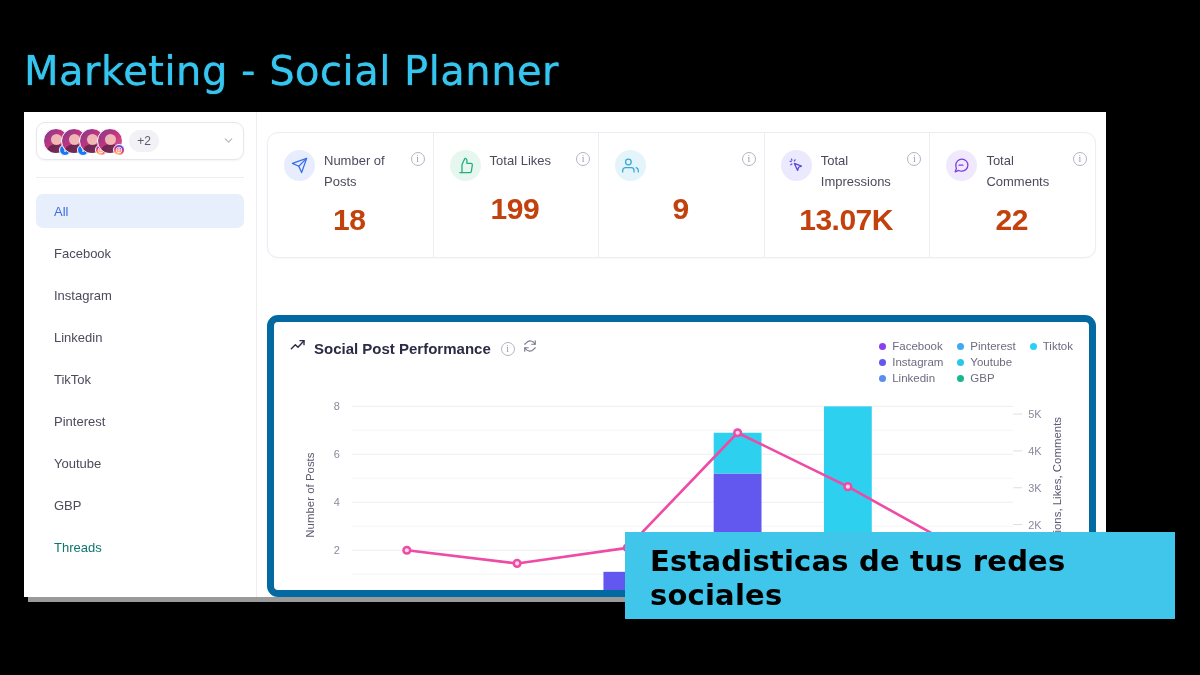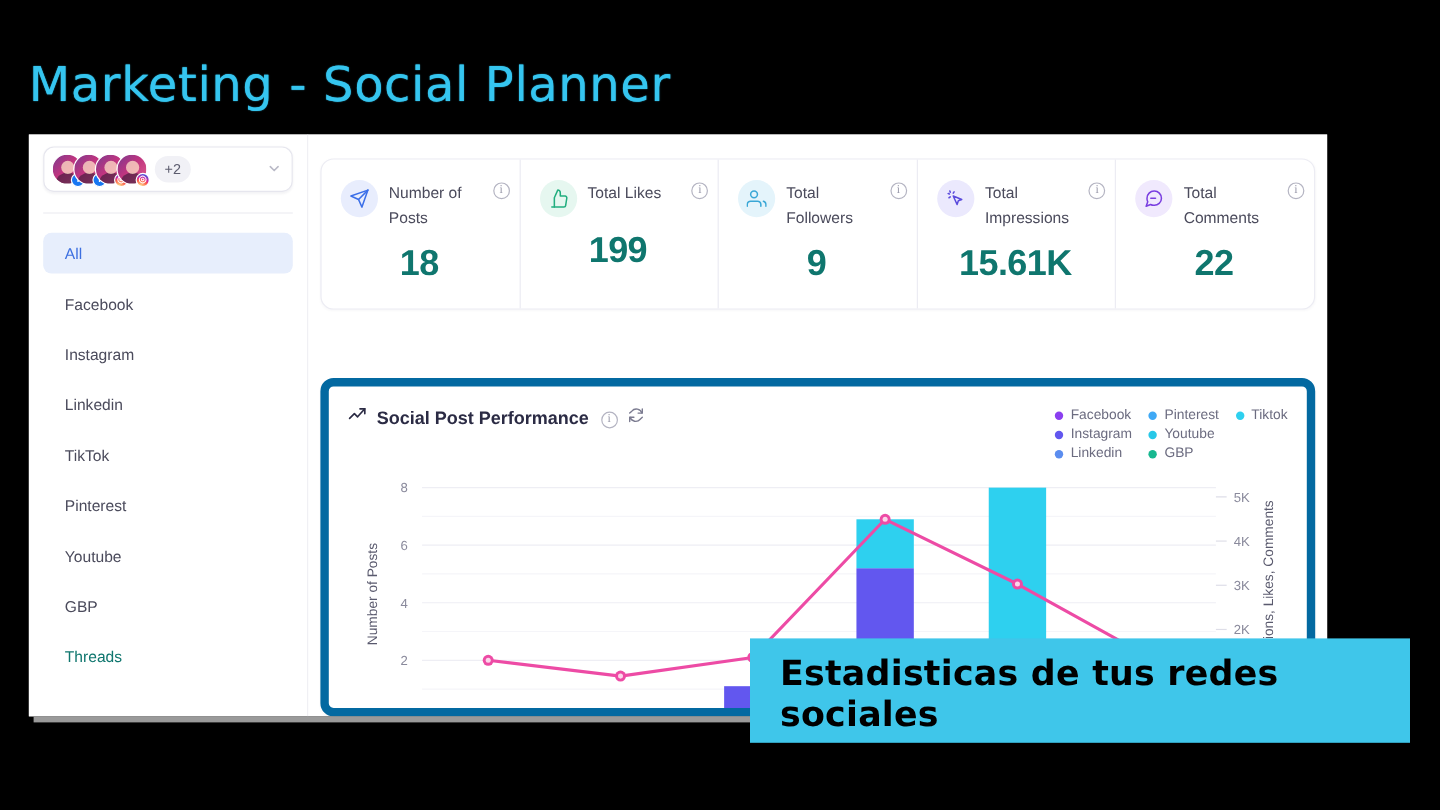--- a/index.html
+++ b/index.html
@@ -187,21 +187,21 @@
     text-align: center;
     font-family: "Liberation Serif", serif;
     flex: 0 0 14px;
     margin-top: 2px;
   }
   .stat-value {
     margin-top: 11px;
     text-align: center;
     font-size: 30px;
     font-weight: 700;
-    color: #0f766e;
+    color: #c2410c;
     letter-spacing: -0.5px;
     padding-right: 10px;
   }
 
   
   .chart-card {
     border: 7px solid #0369a1;
     border-radius: 11px;
     background: #fff;
     flex: 1 1 auto;
@@ -359,41 +359,40 @@
 
         <div class="stat">
           <div class="stat-top">
             <div class="stat-icon" style="background:#e4f4fb">
               <svg width="17" height="17" viewBox="0 0 24 24" fill="none" stroke="#3aa7d6" stroke-width="1.8" stroke-linecap="round" stroke-linejoin="round">
                   <path d="M17 21v-2a4 4 0 0 0-4-4H5a4 4 0 0 0-4 4v2"></path>
                   <circle cx="9" cy="7" r="4"></circle>
                   <path d="M23 21v-2a4 4 0 0 0-3-3.87"></path>
                 </svg>
             </div>
-            <div class="stat-label">Total Followers</div>
             <div class="info-i">i</div>
           </div>
           <div class="stat-value">9</div>
         </div>
 
         <div class="stat">
           <div class="stat-top">
             <div class="stat-icon" style="background:#ebe9fd">
               <svg width="17" height="17" viewBox="0 0 24 24" fill="none" stroke="#5b4bdc" stroke-width="1.8" stroke-linecap="round" stroke-linejoin="round">
                   <path d="M9 9l10 4-4 1.5L13.5 19z"></path>
                   <line x1="5" y1="3" x2="5.5" y2="4.5"></line>
                   <line x1="3" y1="6" x2="4.5" y2="6.5"></line>
                   <line x1="4" y1="11" x2="5.5" y2="10"></line>
                   <line x1="10" y1="4" x2="9" y2="5.5"></line>
                 </svg>
             </div>
             <div class="stat-label">Total Impressions</div>
             <div class="info-i">i</div>
           </div>
-          <div class="stat-value">15.61K</div>
+          <div class="stat-value">13.07K</div>
         </div>
 
         <div class="stat">
           <div class="stat-top">
             <div class="stat-icon" style="background:#f0e9fd">
               <svg width="17" height="17" viewBox="0 0 24 24" fill="none" stroke="#7a3fe0" stroke-width="1.8" stroke-linecap="round" stroke-linejoin="round">
                   <path d="M21 11.5a8.38 8.38 0 0 1-9 8.4 8.5 8.5 0 0 1-3.8-.9L3 21l1.9-5.2A8.4 8.4 0 0 1 4 11.5a8.38 8.38 0 0 1 8.5-8.4 8.38 8.38 0 0 1 8.5 8.4z"></path>
                   <line x1="8.5" y1="11.5" x2="14" y2="11.5"></line>
                 </svg>
             </div>

